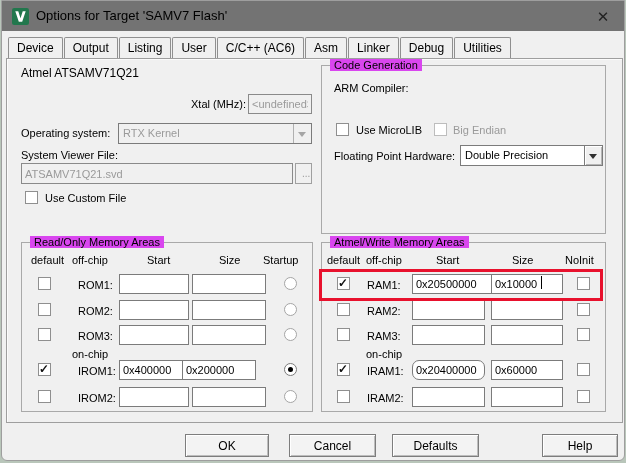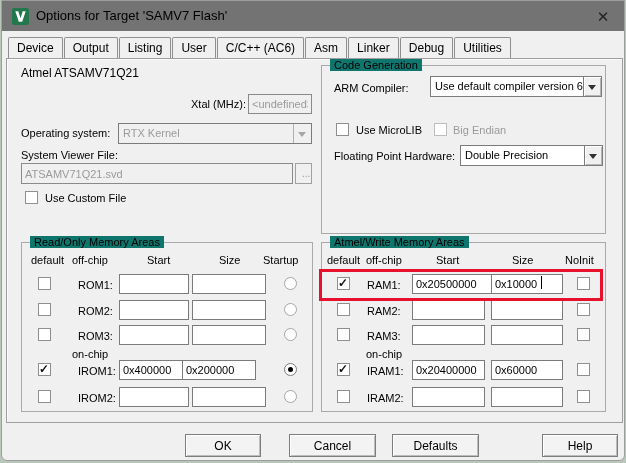--- a/index.html
+++ b/index.html
@@ -18,21 +18,21 @@
        box-sizing:border-box;white-space:nowrap}
   .tab.active{height:26px;line-height:23px;margin-bottom:-1px;padding:0 10px;position:relative;z-index:5}
   .page{position:absolute;left:4px;top:57px;width:617px;height:365px;background:#f0f0f0;
         border:1px solid #9e9e9e;box-shadow:inset 1px 1px 0 #fbfbfb;box-sizing:border-box}
   .lbl{position:absolute;font-size:11px;white-space:pre}
   .lbl.dis{color:#9a9a9a}
   .tinput{position:absolute;height:20px;border:1px solid #7b7b7b;background:#fff;
           font-family:"Liberation Sans",sans-serif;font-size:11px;padding:0 3px;box-sizing:border-box;color:#000}
   .tinput.dis{background:#f0f0f0;color:#9a9a9a;border-color:#8a8a8a}
   .group{position:absolute;border:1px solid #a9a9a9;box-sizing:border-box}
-  .gtitle{position:absolute;top:-7px;left:8px;background:#0f766e;padding:0 4px;font-size:11px;white-space:nowrap}
+  .gtitle{position:absolute;top:-7px;left:8px;background:#d946ef;padding:0 4px;font-size:11px;white-space:nowrap}
   .combo{position:absolute;height:21px;border:1px solid #7b7b7b;background:#fff;box-sizing:border-box}
   .combo .val{position:absolute;left:4px;right:18px;top:0;line-height:19px;font-size:11px;
               white-space:nowrap;overflow:hidden}
   .combo .dd{position:absolute;right:0;top:0;bottom:0;width:17px;background:#f0f0f0;
              border-left:1px solid #7b7b7b;box-shadow:inset 1px 1px 0 #fff,inset -1px -1px 0 #b5b5b5}
   .combo .dd::after{content:"";position:absolute;left:4px;top:8px;border:4px solid transparent;
                     border-top:5px solid #303030;border-bottom:none}
   .combo.dis{background:#f0f0f0}
   .combo.dis .val{color:#9a9a9a}
   .combo.dis .dd{border-left-color:#b0b0b0;box-shadow:none}
@@ -96,24 +96,20 @@
     <span class="lbl" style="left:14px;top:90px">System Viewer File:</span>
     <input class="tinput dis" style="left: 14px; top: 104px; width: 272px; height: 21px;" readonly="" value="ATSAMV71Q21.svd">
     <button class="browse" style="left:288px;top:104px">...</button>
 
     <span class="cb" style="left:18px;top:132px"></span>
     <span class="lbl" style="left:38px;top:133px">Use Custom File</span>
 
     <div class="group" style="left:314px;top:6px;width:285px;height:169px">
       <span class="gtitle">Code Generation</span>
       <span class="lbl" style="left:12px;top:16px">ARM Compiler:</span>
-      <div class="combo" style="left:108px;top:10px;width:172px">
-        <span class="val">Use default compiler version 6</span>
-        <span class="dd"></span>
-      </div>
 
       <span class="cb" style="left:14px;top:57px"></span>
       <span class="lbl" style="left:34px;top:58px">Use MicroLIB</span>
       <span class="cb dis" style="left:112px;top:57px"></span>
       <span class="lbl dis" style="left:131px;top:58px">Big Endian</span>
 
       <span class="lbl" style="left:12px;top:84px">Floating Point Hardware:</span>
       <div class="combo" style="left:138px;top:79px;width:143px">
         <span class="val">Double Precision</span>
         <span class="dd"></span>
@@ -192,34 +188,34 @@
         <span class="cb" style="left:15px;top:85px"></span>
         <span class="lbl" style="left:45px;top:87px">RAM3:</span>
         <input class="tinput" style="left: 90px; top: 82px; width: 73px;" value="">
         <input class="tinput" style="left: 169px; top: 82px; width: 72px;" value="">
         <span class="cb" style="left:255px;top:85px"></span>
       </div>
       <span class="lbl" style="left:44px;top:105px">on-chip</span>
       <div>
         <span class="cb on" style="left:15px;top:120px"></span>
         <span class="lbl" style="left:45px;top:122px">IRAM1:</span>
-        <input class="tinput" style="left: 90px; top: 117px; width: 73px;" value="0x20400000">
+        <input class="tinput" style="left: 90px; top: 117px; width: 73px; border-radius: 7px;" value="0x20400000">
         <input class="tinput" style="left: 169px; top: 117px; width: 72px;" value="0x60000">
         <span class="cb" style="left:255px;top:120px"></span>
       </div>
       <div>
         <span class="cb" style="left:15px;top:147px"></span>
         <span class="lbl" style="left:45px;top:149px">IRAM2:</span>
         <input class="tinput" style="left: 90px; top: 144px; width: 73px;" value="">
         <input class="tinput" style="left: 169px; top: 144px; width: 72px;" value="">
         <span class="cb" style="left:255px;top:147px"></span>
       </div>
     </div>
 
     <div class="annot"></div>
     <div class="caret"></div>
   </div>
 
-  <button class="btn" style="left:183px;top:433px;width:76px">OK</button>
+  <button class="btn" style="left:183px;top:433px;width:84px">OK</button>
   <button class="btn" style="left:287px;top:433px;width:87px">Cancel</button>
   <button class="btn" style="left:390px;top:433px;width:87px">Defaults</button>
   <button class="btn" style="left:540px;top:433px;width:76px">Help</button>
 </div>
 
 </body></html>

